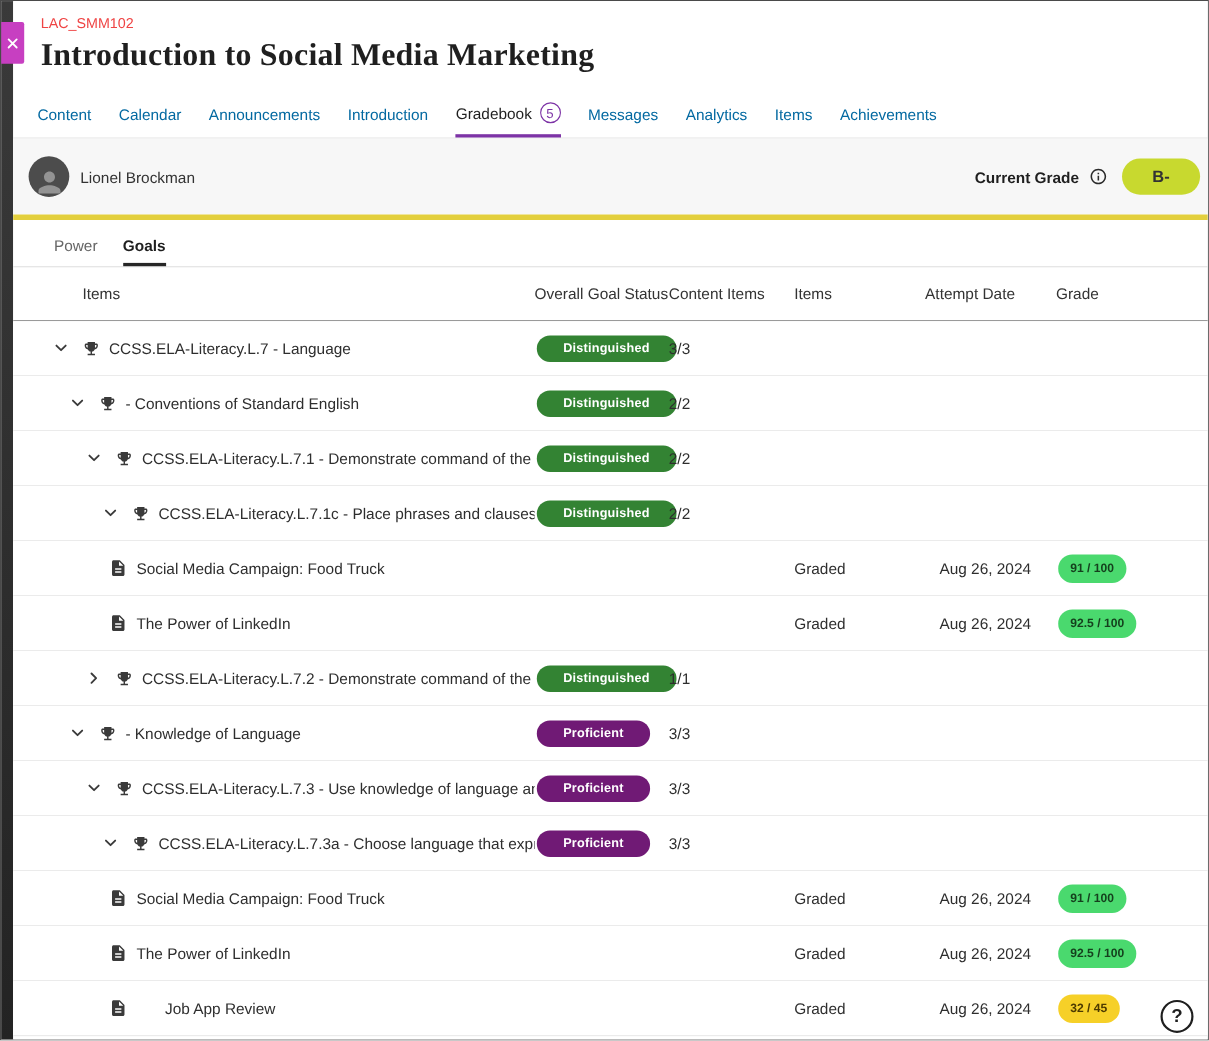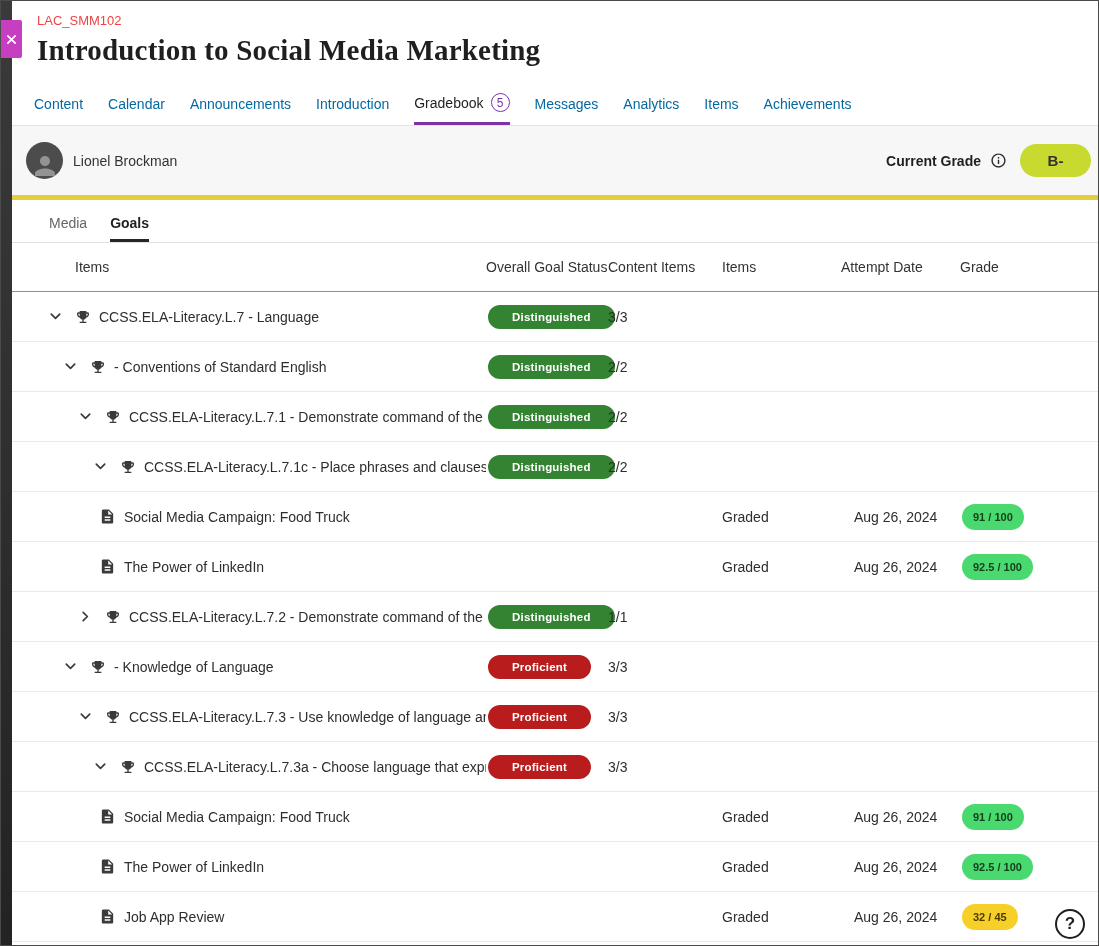--- a/index.html
+++ b/index.html
@@ -41,21 +41,21 @@
 
   .trow { height:50px; border-bottom:1px solid #e9e9e9; font-size:14px; color:#2e2e2e; background:#fff; }
   .name-cell { display:flex; align-items:center; min-width:0; overflow:hidden; }
   .chev-btn { width:18px; height:18px; flex:none; background:none; border:none; padding:0; margin-right:11px; cursor:pointer; display:flex; align-items:center; justify-content:center; }
   .chev-btn.collapsed svg { transform:rotate(-90deg); }
   .row-icon { flex:none; margin-right:8px; display:flex; align-items:center; }
   .row-label { white-space:nowrap; }
 
   .status-pill { display:inline-flex; align-items:center; height:24px; padding:0 24px; margin-left:2px; border-radius:12px; color:#fff; font-size:11.5px; font-weight:700; letter-spacing:0.2px; }
   .status-pill.distinguished { background:#338333; }
-  .status-pill.proficient { background:#b91c1c; }
+  .status-pill.proficient { background:#701a75; }
 
   .cell-date { padding-left:13px; }
   .grade-pill { display:inline-flex; align-items:center; height:26px; padding:0 11px; margin-left:2px; border-radius:13px; font-size:11px; font-weight:700; border:none; cursor:pointer; }
   .grade-pill.green { background:#4ad96e; color:#15401d; }
   .grade-pill.yellow { background:#f6d028; color:#4c3a00; }
 
   .help-button { position:absolute; right:13px; bottom:6px; width:30px; height:30px; border-radius:50%; border:2.5px solid #1f1f1f; background:#fff; color:#1f1f1f; font-weight:700; font-size:17px; font-family:"Liberation Sans", sans-serif; display:flex; align-items:center; justify-content:center; cursor:pointer; z-index:7; }
 </style>
 </head>
 <body>
@@ -119,21 +119,21 @@
         <svg width="17" height="17" viewBox="0 0 24 24" fill="#2b2b2b">
             <path d="M11 7h2v2h-2zm0 4h2v6h-2zm1-9C6.48 2 2 6.48 2 12s4.48 10 10 10 10-4.48 10-10S17.52 2 12 2zm0 18c-4.41 0-8-3.59-8-8s3.59-8 8-8 8 3.59 8 8-3.59 8-8 8z"></path>
           </svg>
       </button>
       <button class="overall-grade-pill">B-</button>
     </div>
 
     <div class="grade-color-bar"></div>
 
     <div class="subtabs" id="subtabs">
-        <button class="subtab">Media</button>
+        <button class="subtab">Power</button>
         <button class="subtab active">Goals</button>
       </div>
 
     <div class="thead">
       <div class="th th-items">Items</div>
       <div class="th">Overall Goal Status</div>
       <div class="th">Content Items</div>
       <div class="th">Items</div>
       <div class="th">Attempt Date</div>
       <div class="th">Grade</div>
@@ -370,21 +370,21 @@
             </span>
             <span class="row-label">The Power of LinkedIn</span>
           </div>
           <div class="cell"></div>
           <div class="cell"></div>
           <div class="cell"><span>Graded</span></div>
           <div class="cell cell-date"><span>Aug 26, 2024</span></div>
           <div class="cell"><button class="grade-pill green">92.5 / 100</button></div>
         </div>
         <div class="trow">
-          <div class="cell name-cell" style="padding-left: 87px;">
+          <div class="cell name-cell" style="padding-left: 87px; gap: 26px;">
             <span class="row-icon">
               <svg width="17" height="17" viewBox="0 0 24 24" fill="#3a3a3a">
                 <path d="M14 2H6c-1.1 0-1.99.9-1.99 2L4 20c0 1.1.89 2 1.99 2H18c1.1 0 2-.9 2-2V8l-6-6zm2 16H8v-2h8v2zm0-4H8v-2h8v2zm-3-5V3.5L18.5 9H13z"></path>
               </svg>
             </span>
             <span class="row-label">Job App Review</span>
           </div>
           <div class="cell"></div>
           <div class="cell"></div>
           <div class="cell"><span>Graded</span></div>

